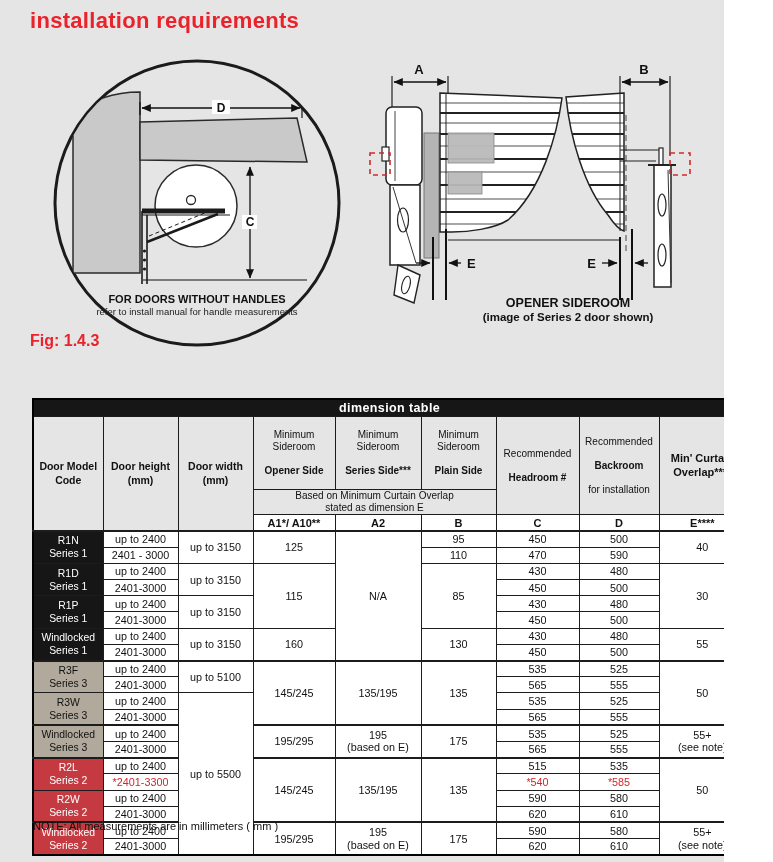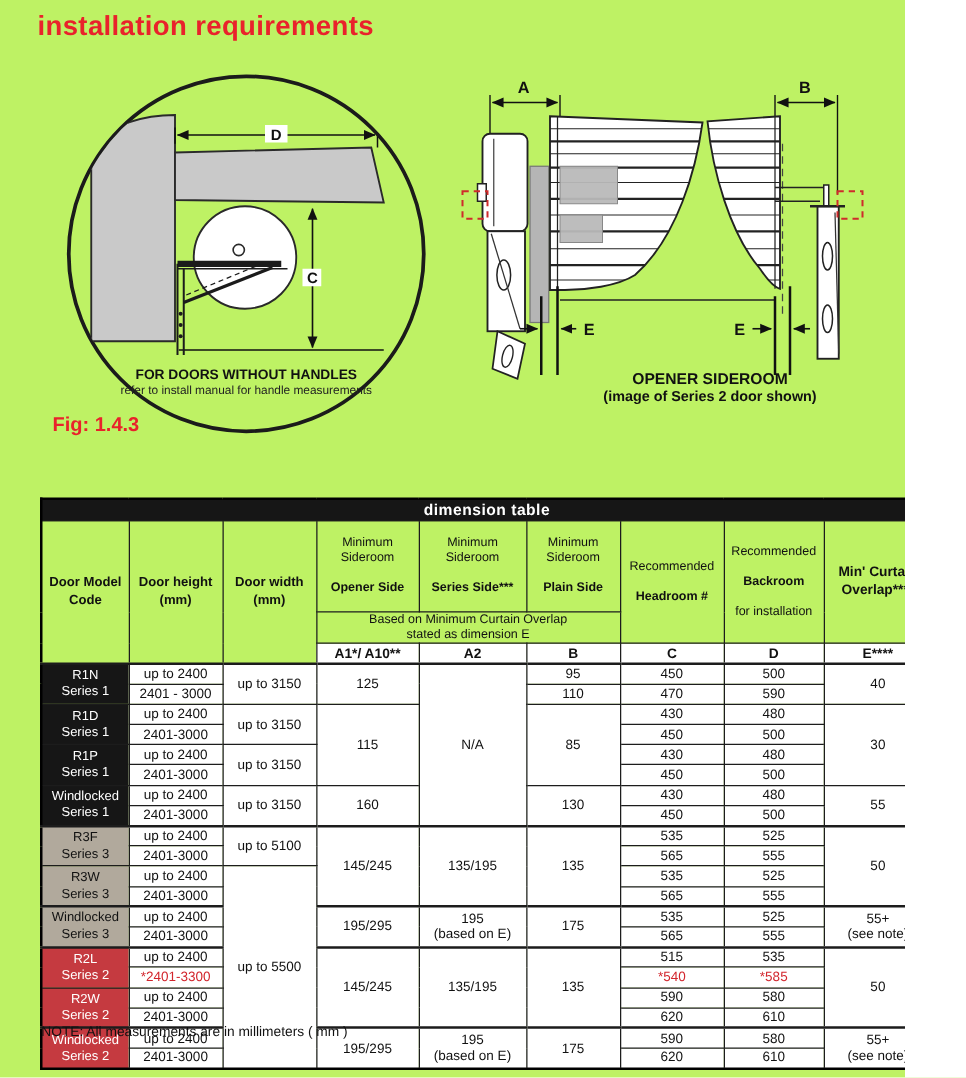--- a/index.html
+++ b/index.html
@@ -1,20 +1,20 @@
 <!DOCTYPE html>
 <html><head>
 <meta charset="utf-8">
 <style>
   html,body{margin:0;padding:0;background:#fff;}
-  .page{position:relative;width:724px;height:862px;background:#bef264;overflow:hidden;
+  .page{position:relative;width:724px;height:862px;background:#e5e5e5;overflow:hidden;
         font-family:"Liberation Sans",sans-serif;color:#111;}
   .page-title{position:absolute;left:30px;top:8px;margin:0;color:#e9222b;
         font-size:22px;font-weight:bold;letter-spacing:.3px;}
-  .fig-label{position:absolute;left:42px;top:332px;color:#e9222b;font-size:16px;font-weight:bold;}
+  .fig-label{position:absolute;left:30px;top:332px;color:#e9222b;font-size:16px;font-weight:bold;}
   .diagram{position:absolute;}
   .d-left{left:50px;top:55px;}
   .d-right{left:368px;top:55px;}
 
   
   table.dim{position:absolute;left:32px;top:398px;width:713px;border-collapse:collapse;
         table-layout:fixed;font-family:"Liberation Sans",sans-serif;}
   table.dim th,table.dim td{border:1px solid #1c1c1c;text-align:center;vertical-align:middle;
         padding:0 1px;white-space:pre-line;}
   table.dim{border:2px solid #000000;}

